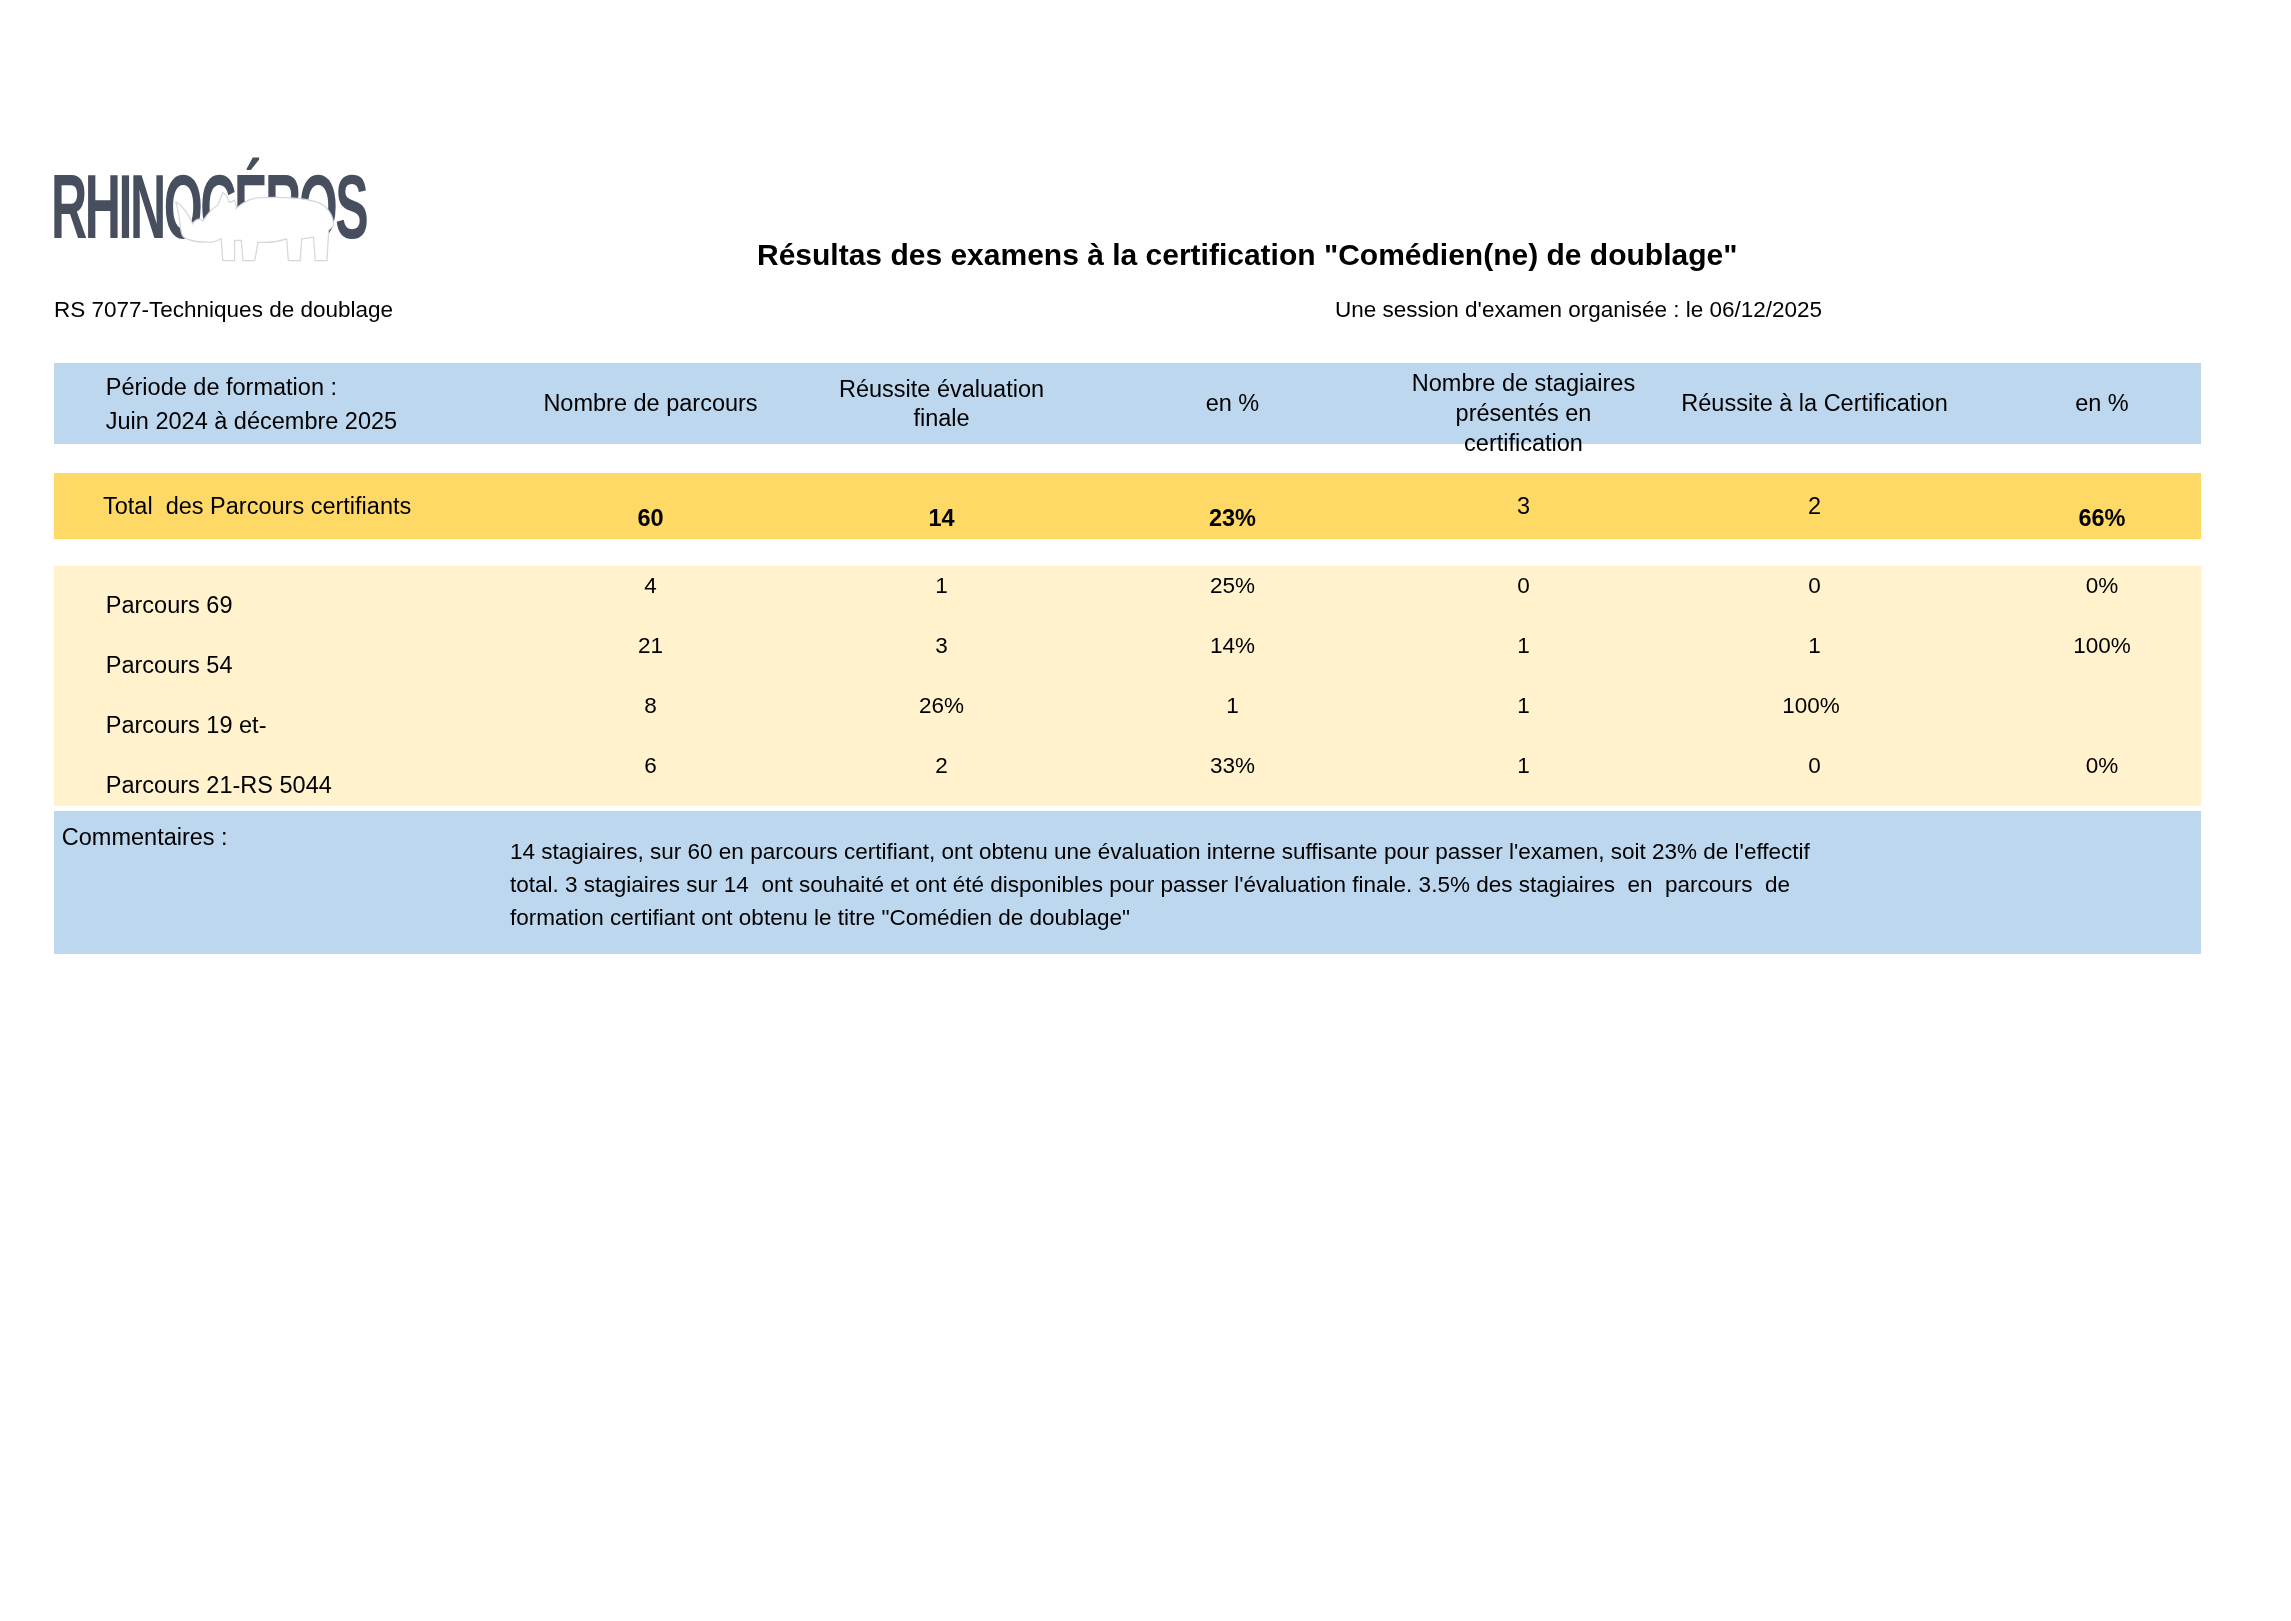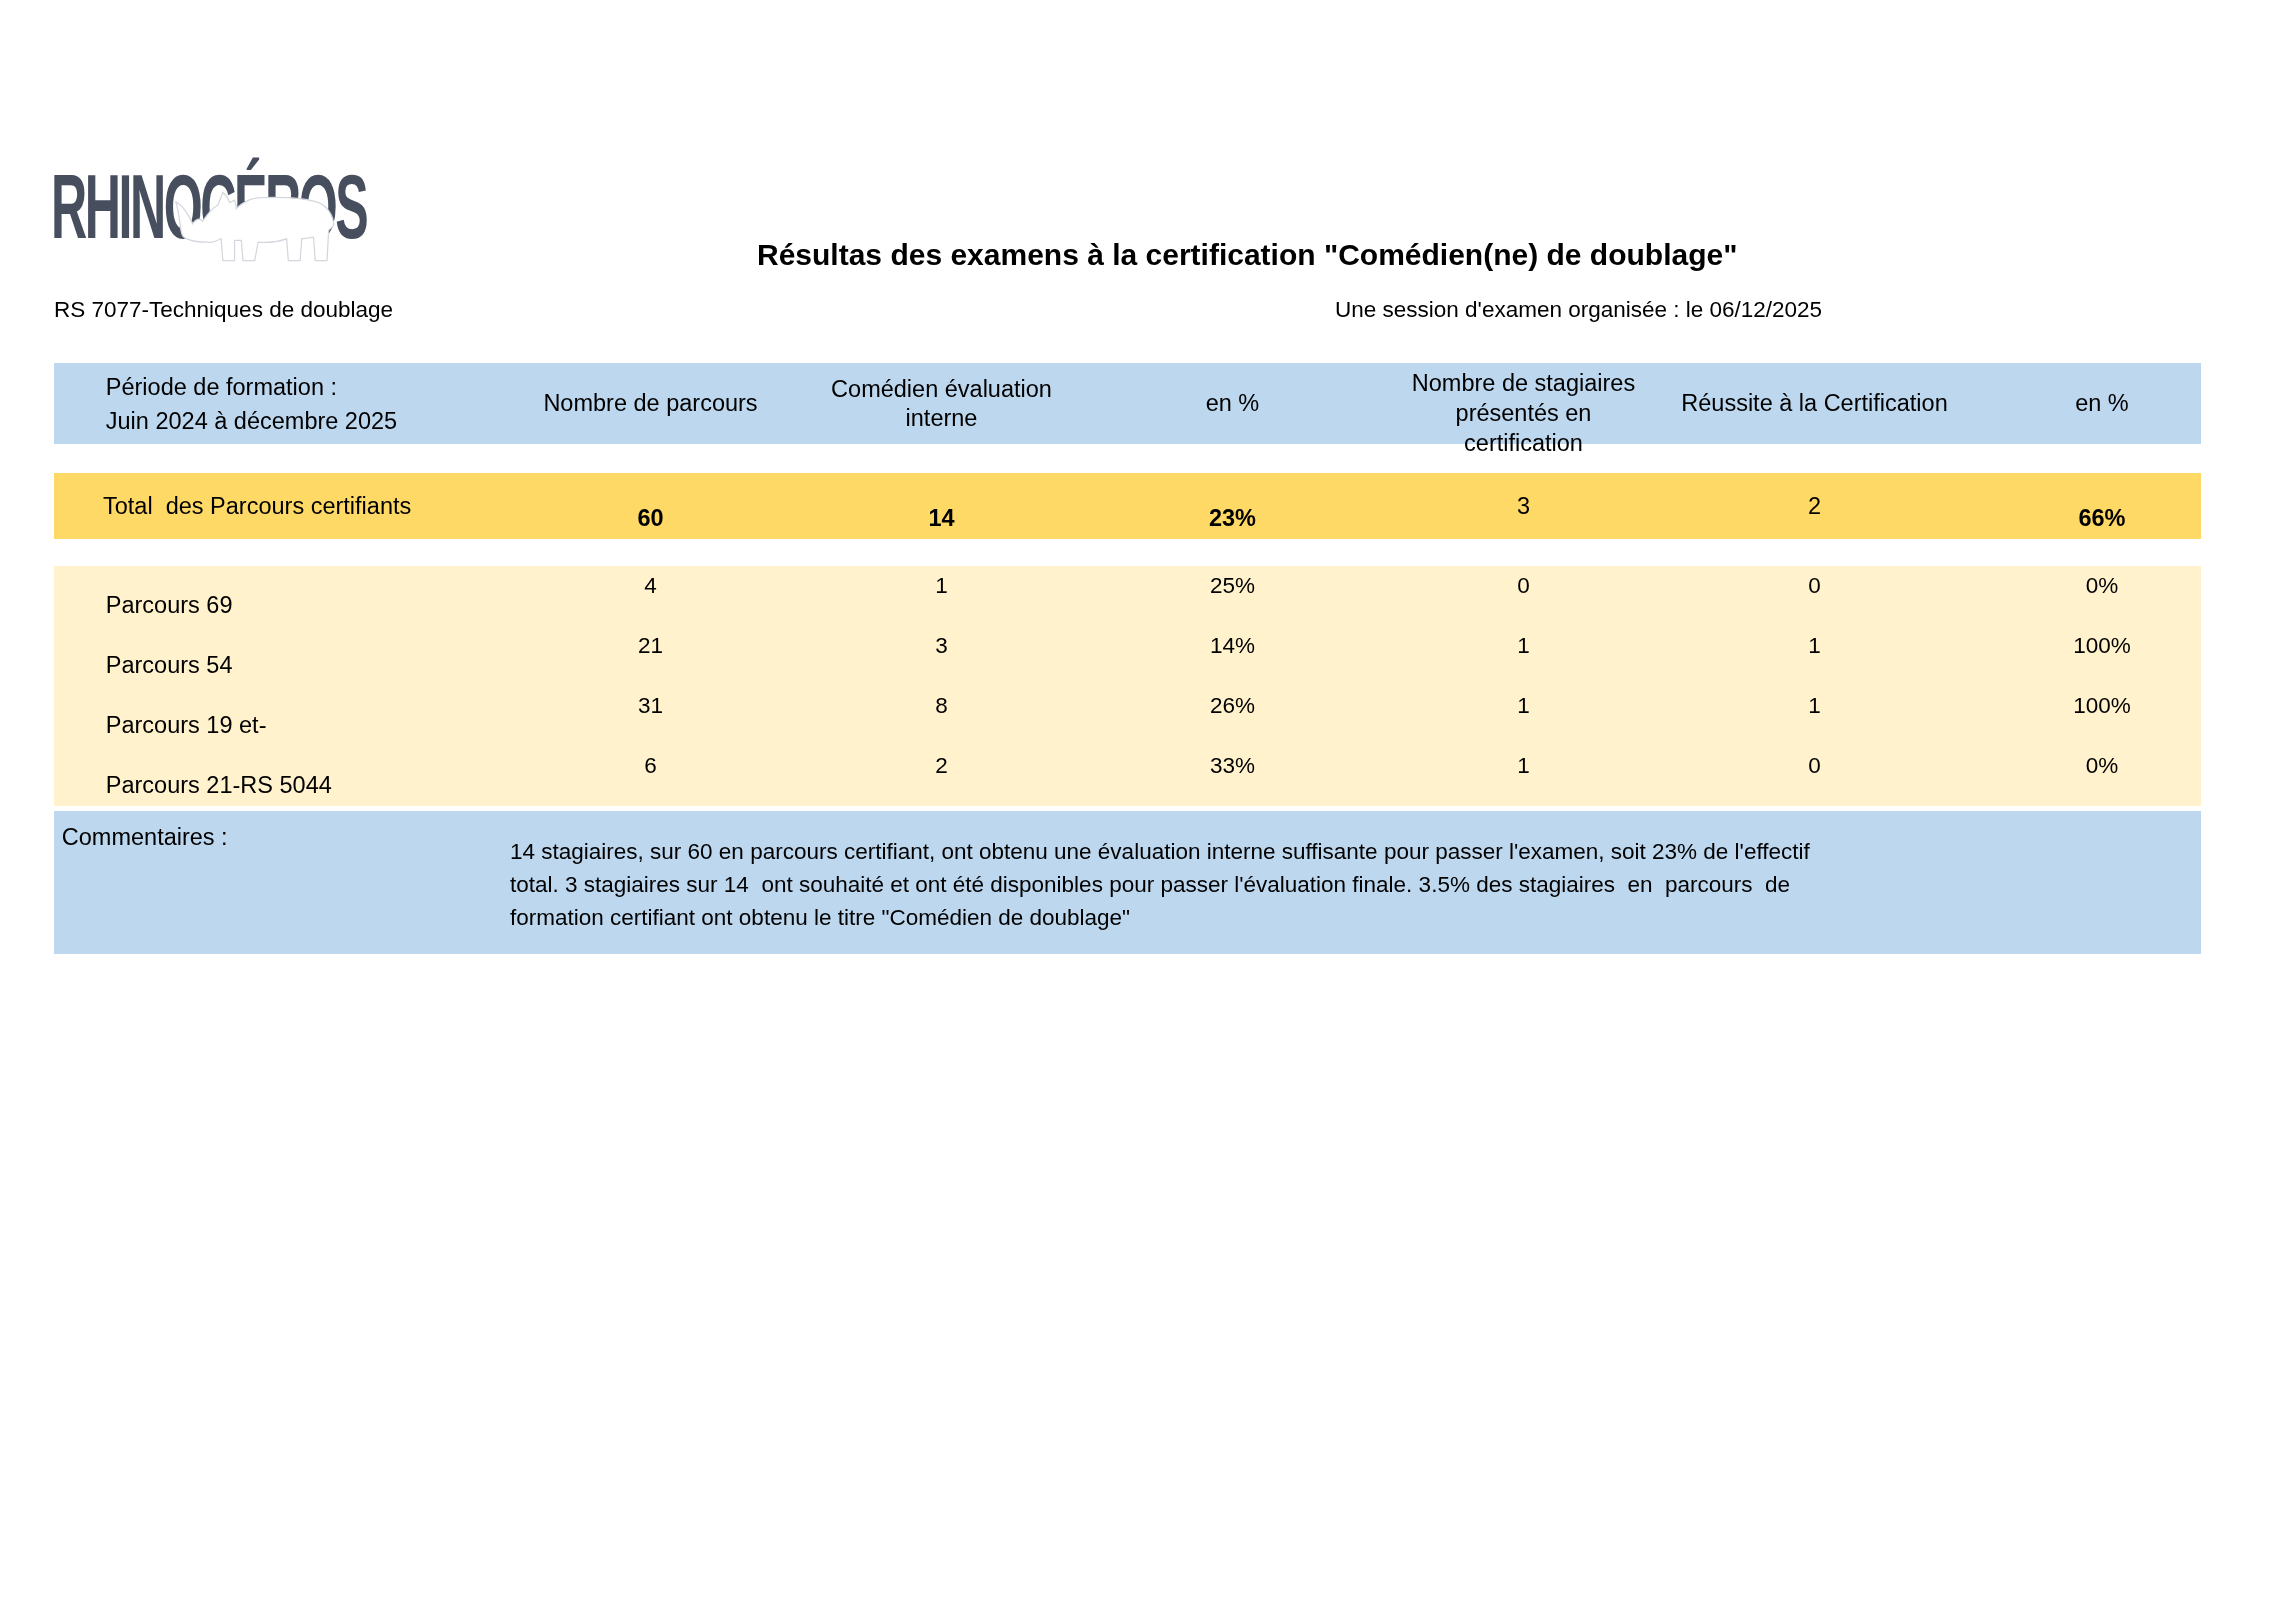--- a/index.html
+++ b/index.html
@@ -103,21 +103,21 @@
     <div class="th th-first c0">
       <div>
         <div>Période de formation :</div>
         <div>Juin 2024 à décembre 2025</div>
       </div>
     </div>
     <div class="th c1">
       <div class="inner">Nombre de parcours</div>
     </div>
     <div class="th c2">
-      <div class="inner" style="width:225px">Comédien évaluation interne</div>
+      <div class="inner" style="width:225px">Réussite évaluation finale</div>
     </div>
     <div class="th c3">
       <div class="inner">en %</div>
     </div>
     <div class="th th-tall c4">
       <div class="inner">Nombre de stagiaires présentés en certification</div>
     </div>
     <div class="th c5">
       <div class="inner" style="width:284px">Réussite à la Certification</div>
     </div>
@@ -157,21 +157,20 @@
       <div class="row-val c1">21</div>
       <div class="row-val c2">3</div>
       <div class="row-val c3">14%</div>
       <div class="row-val c4">1</div>
       <div class="row-val c5">1</div>
       <div class="row-val c6">100%</div>
     </div>
 
     <div class="data-row">
       <div class="row-label c0">Parcours 19 et-</div>
-      <div class="row-val c1">31</div>
       <div class="row-val c2">8</div>
       <div class="row-val c3">26%</div>
       <div class="row-val c4">1</div>
       <div class="row-val c5">1</div>
       <div class="row-val c6">100%</div>
     </div>
 
     <div class="data-row">
       <div class="row-label c0">Parcours 21-RS 5044</div>
       <div class="row-val c1">6</div>

